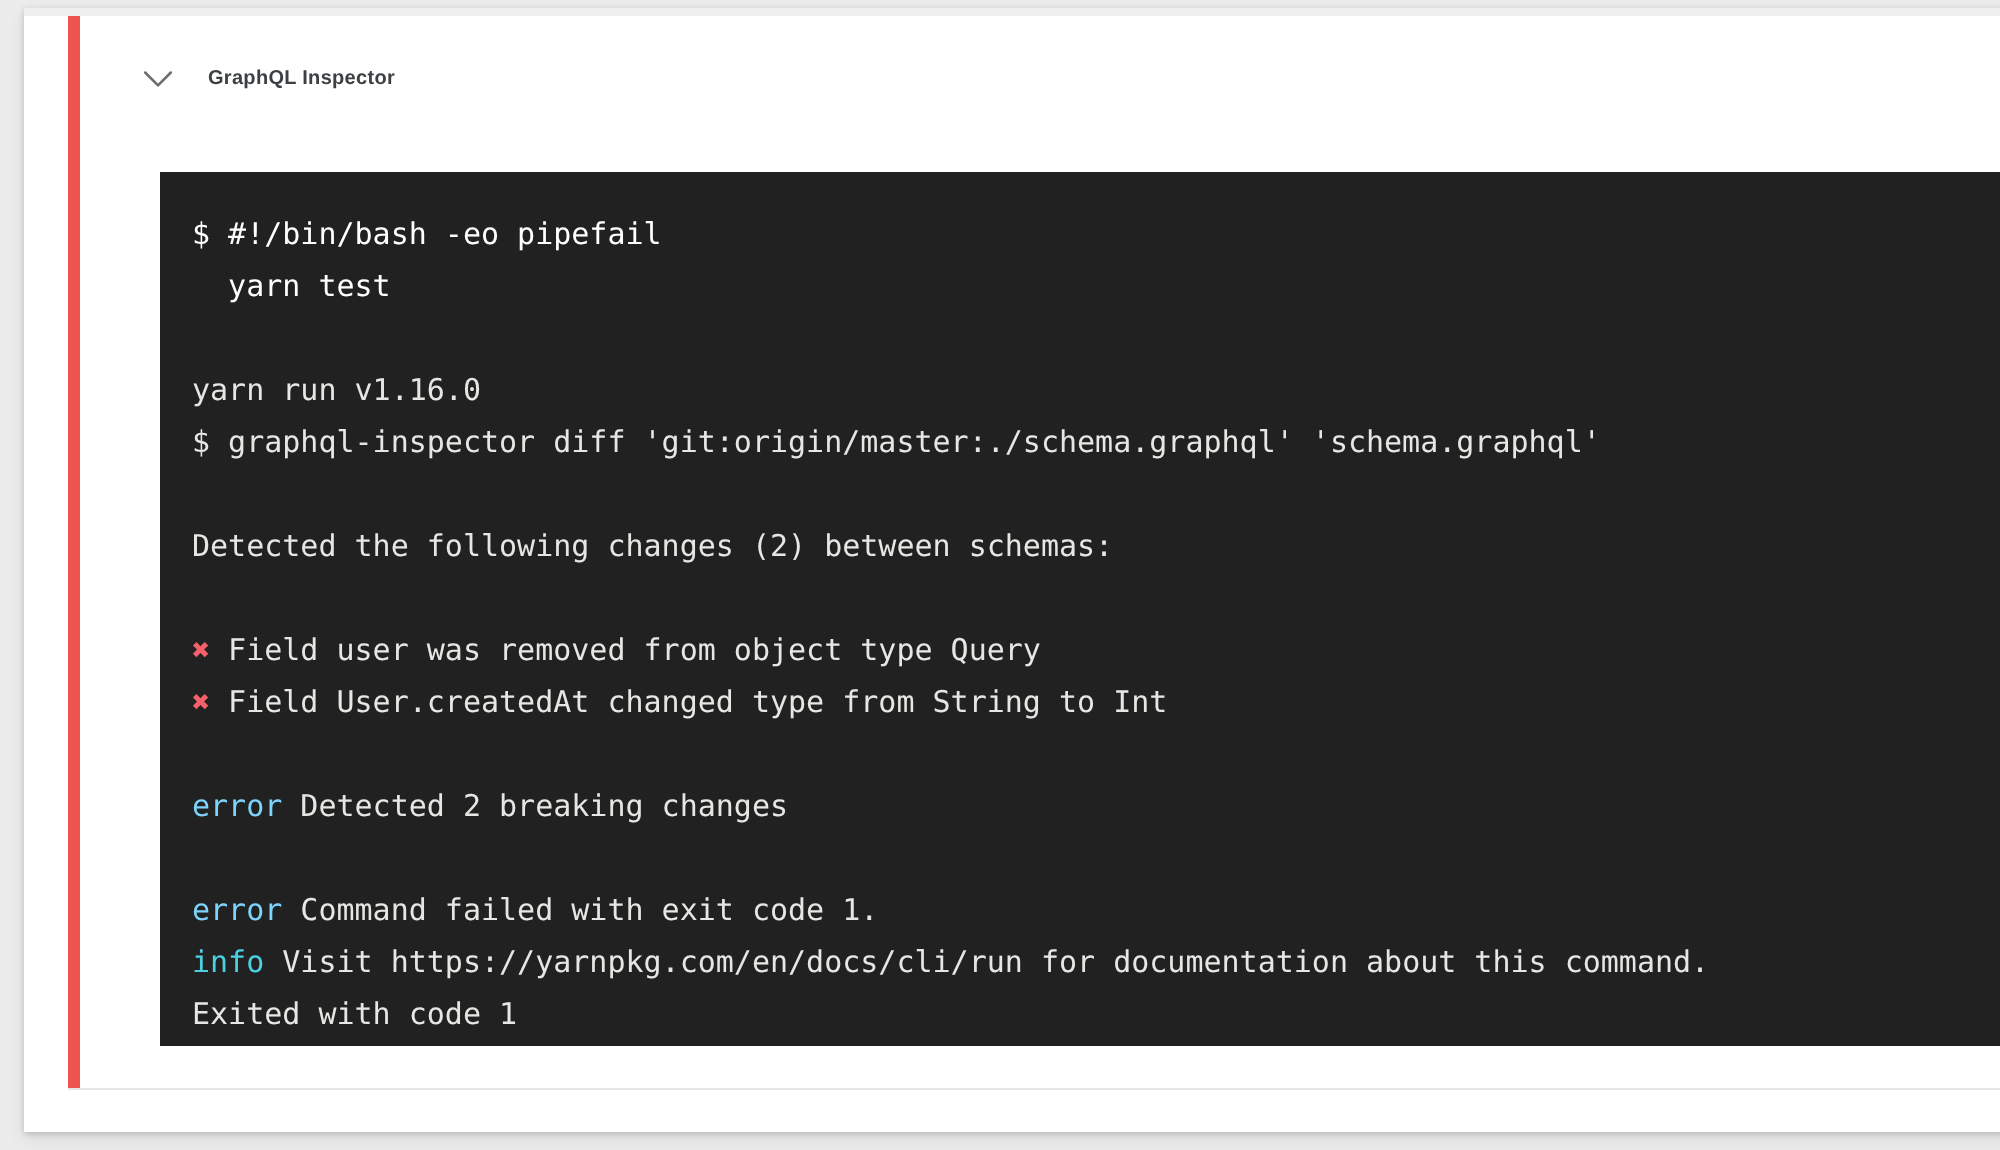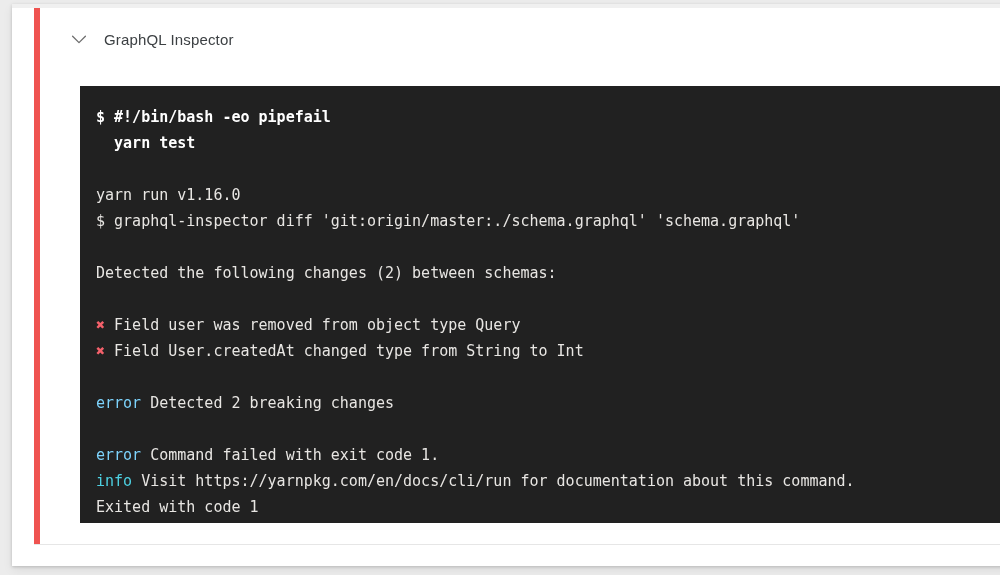--- a/index.html
+++ b/index.html
@@ -69,22 +69,22 @@
   .chevron-icon {
     width: 22px;
     height: 22px;
     display: block;
     flex: 0 0 auto;
     color: #6d6d6d;
   }
   .chevron-icon svg { display: block; }
 
   .step-title {
-    font-size: 15px;
-    font-weight: 400;
+    font-size: 10px;
+    font-weight: 700;
     color: #3c4043;
     letter-spacing: 0.15px;
     white-space: nowrap;
   }
 
   
   .console {
     position: absolute;
     left: 68px;
     top: 82px;
@@ -101,21 +101,21 @@
     font-family: "DejaVu Sans Mono", "Liberation Mono", monospace;
     font-size: 15px;
     line-height: 26px;
     color: #e8e6e3;
     white-space: pre;
   }
 
   .line { white-space: pre; }
   .line.blank { height: 26px; }
 
-  .cmd { font-weight: 700; color: #ffffff; }
+  .cmd { font-weight: 400; color: #ffffff; }
   .tok-error { color: #7dd3fc; }
   .tok-info  { color: #4dd0e1; text-align: right; }
   .mark-x {
     color: #f4616b;
     font-weight: 700;
   }
 
   
   .footer-rule {
     position: absolute;

